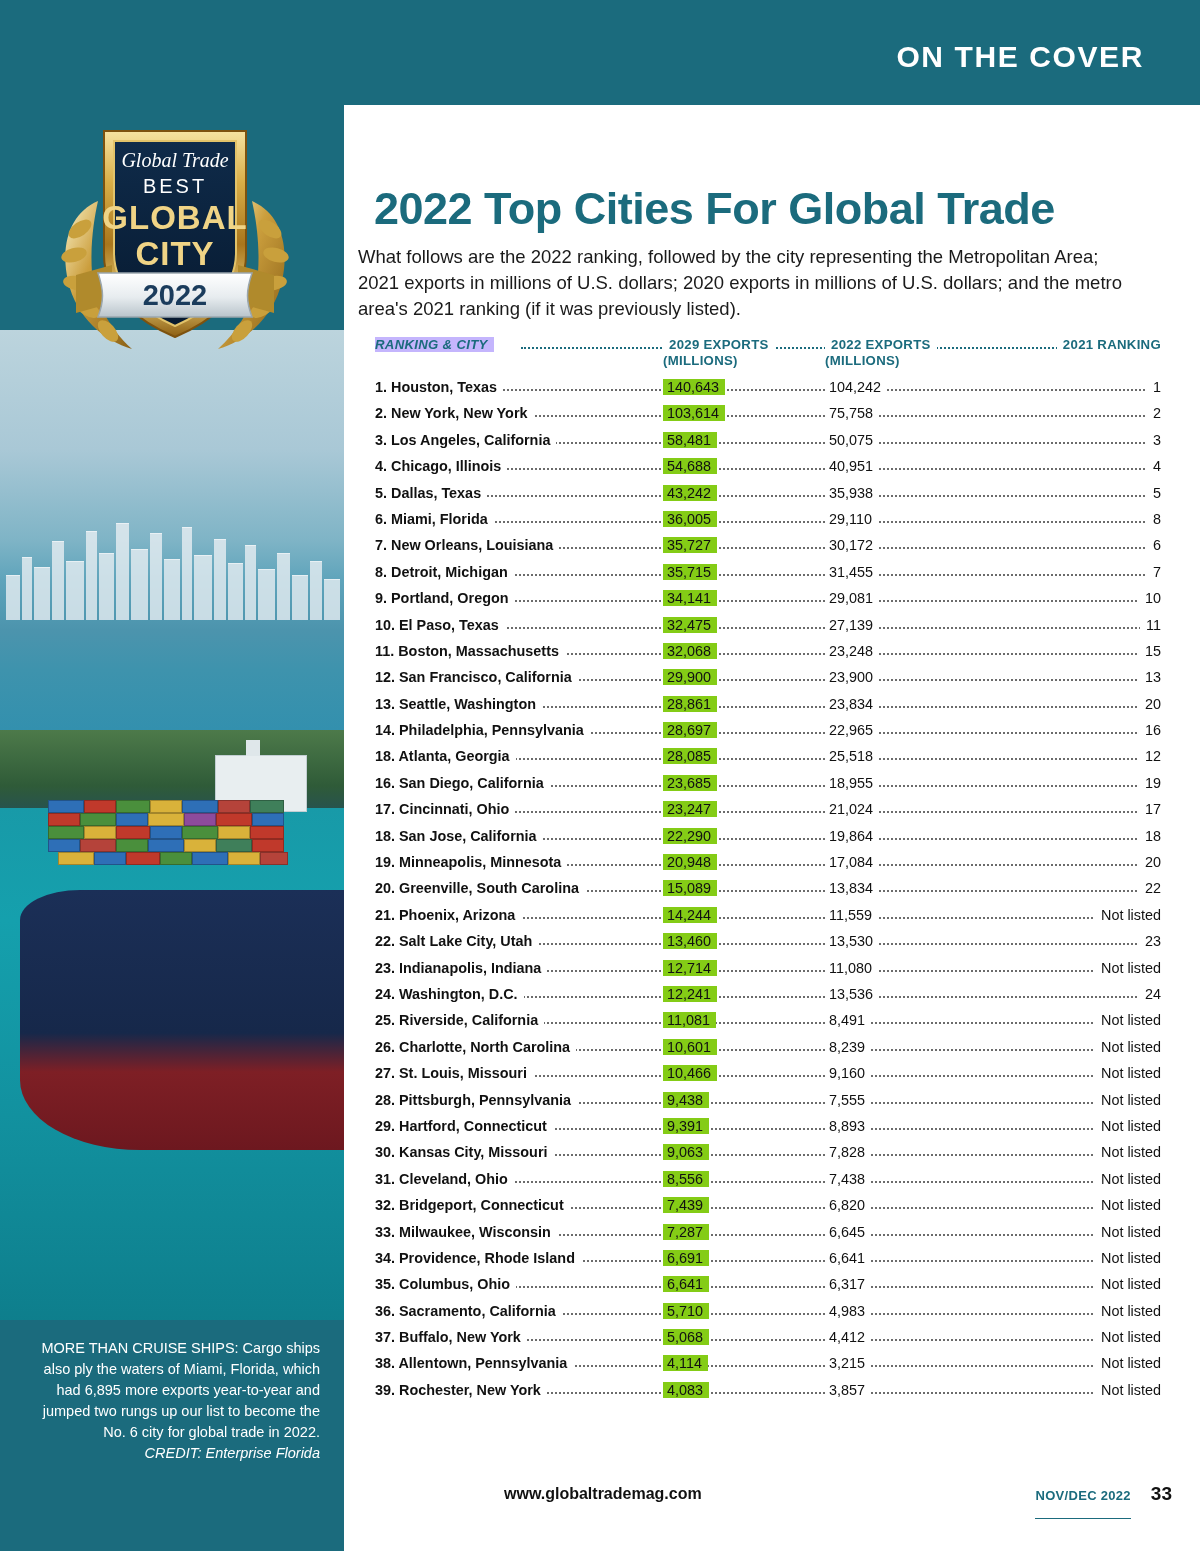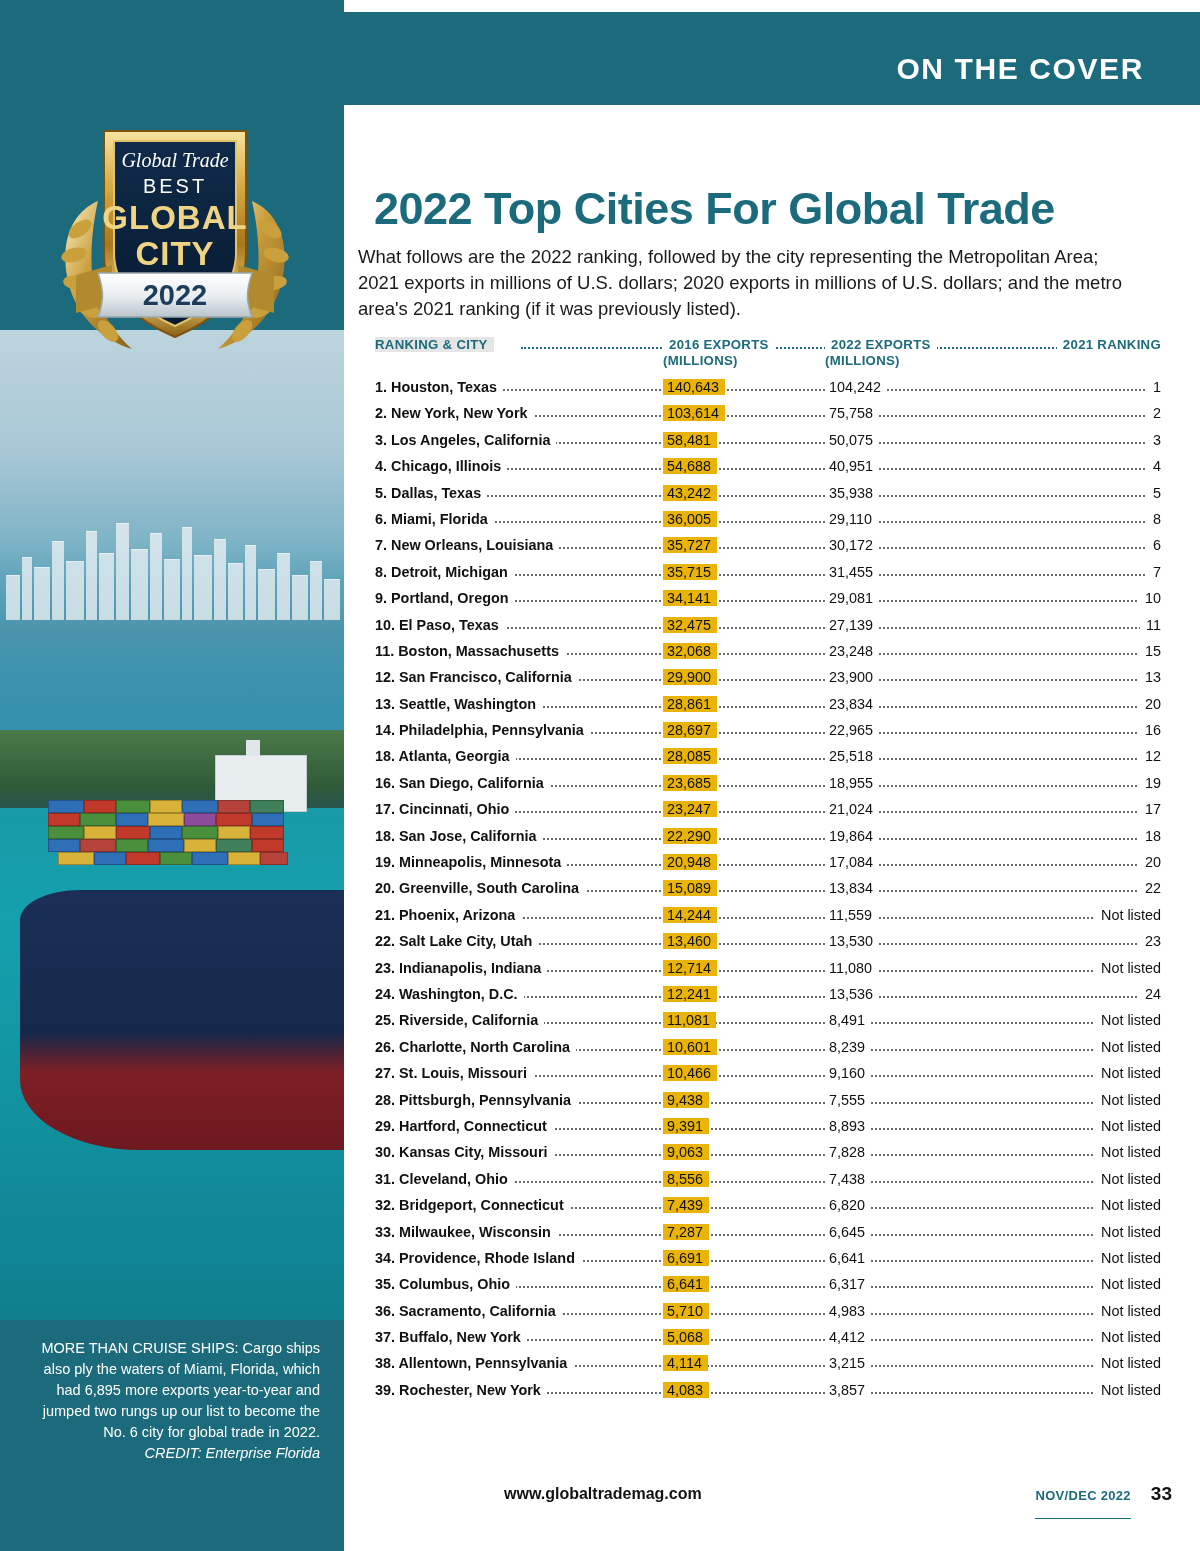--- a/index.html
+++ b/index.html
@@ -118,21 +118,21 @@
     color: #ffffff;
     font-size: 14.5px;
     line-height: 1.45;
     text-align: right;
   }
   .caption .credit { font-style: italic; }
 
   
   .header-bar {
     position: absolute;
-    left: 344px; top: 12px;
+    left: 344px; top: 0;
     width: 856px; height: 105px;
     background: #1b6b7d;
   }
   .header-title {
     position: absolute;
     right: 56px; top: 40px;
     color: #ffffff;
     font-size: 30px;
     font-weight: bold;
     letter-spacing: 1.6px;
@@ -198,21 +198,21 @@
     font-weight: bold;
     color: #111111;
     background: #ffffff;
     padding-right: 6px;
     z-index: 2;
     white-space: nowrap;
   }
   .row .e1 {
     position: absolute;
     left: 288px; top: 4px;
-    background: #eab308;
+    background: #84cc16;
     padding: 0 6px 0 4px;
     z-index: 2;
     text-align: center;
   }
   .row .e2 {
     position: absolute;
     left: 450px; top: 4px;
     background: #ffffff;
     padding: 0 6px 0 4px;
     z-index: 2;
@@ -408,22 +408,22 @@
 
   <div class="main">
 
     <h1 class="title">2022 Top Cities For Global Trade</h1>
     <p class="intro">What follows are the 2022 ranking, followed by the city representing the Metropolitan Area; 2021 exports in millions of U.S. dollars; 2020 exports in millions of U.S. dollars; and the metro area's 2021 ranking (if it was previously listed).</p>
 
     <div class="table">
 
       <div class="thead">
         <div class="dots-h1"></div>
-        <span class="th-city" style="background:#e5e5e5;padding-right:6px;position:absolute;z-index:2;">RANKING &amp; CITY</span>
-        <span class="th-e1" style="background:#fff;padding:0 6px;z-index:2;">2016 EXPORTS</span>
+        <span class="th-city" style="background:#c4b5fd;padding-right:6px;position:absolute;z-index:2;font-style:italic;">RANKING &amp; CITY</span>
+        <span class="th-e1" style="background:#fff;padding:0 6px;z-index:2;">2029 EXPORTS</span>
         <span class="th-e1b" style="background:#fff;padding:0 6px 0 0;z-index:2;">(MILLIONS)</span>
         <span class="th-e2" style="background:#fff;padding:0 6px;z-index:2;">2022 EXPORTS</span>
         <span class="th-e2b" style="background:#fff;padding:0 6px 0 0;z-index:2;">(MILLIONS)</span>
         <span class="th-rank" style="background:#fff;padding-left:6px;z-index:2;">2021 RANKING</span>
       </div>
 
       <div id="rows-container">
           <div class="row">
             <span class="dotline"></span>
             <span class="city">1. Houston, Texas</span>

